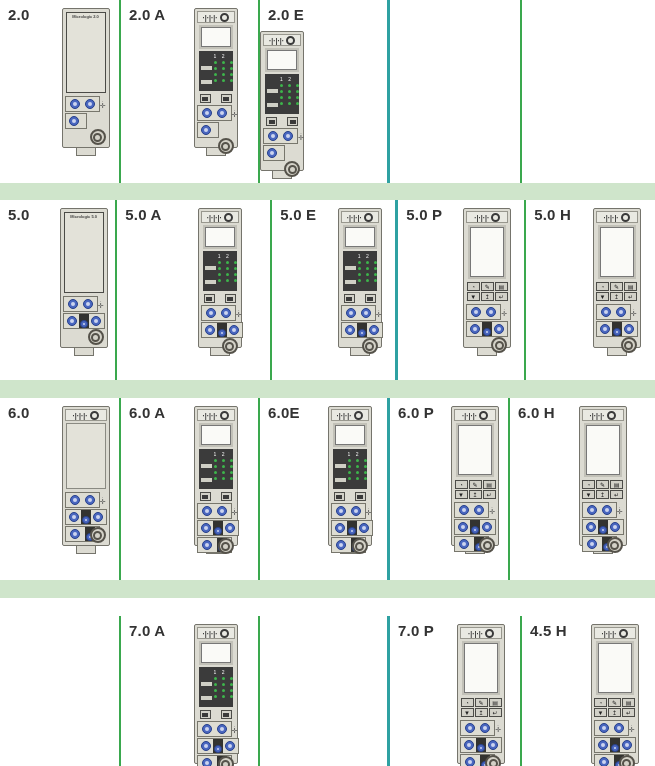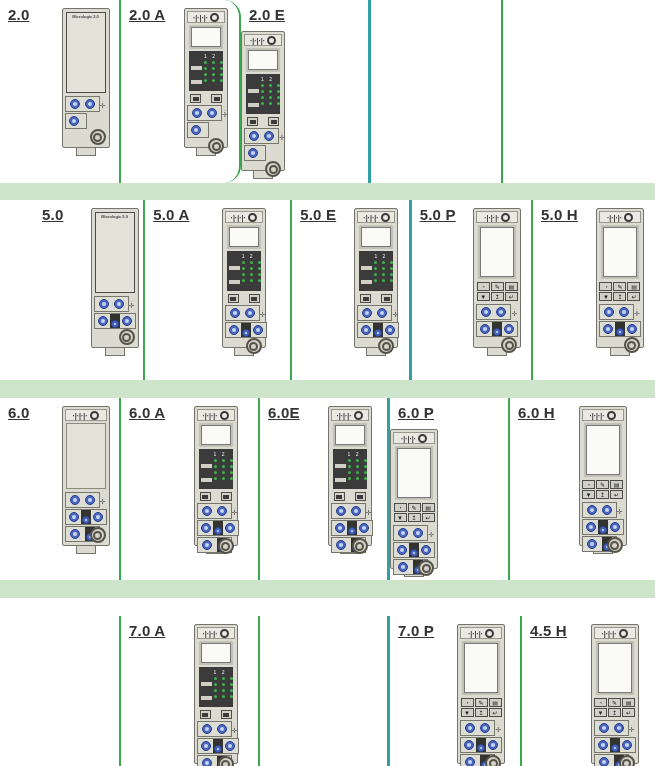--- a/index.html
+++ b/index.html
@@ -3,21 +3,21 @@
 <meta charset="utf-8">
 <style>
   html,body{margin:0;padding:0;background:#ffffff;}
   body{font-family:"Liberation Sans", sans-serif;}
   #selection-table{width:655px;height:766px;overflow:hidden;background:#fff;}
   .grid-row{display:flex;width:655px;}
   .cell{box-sizing:border-box;display:flex;align-items:flex-start;background:#fff;overflow:hidden;}
   .sep-green{border-right:2px solid var(--line_green);}
   .sep-teal{border-right:3px solid var(--line_teal);}
   .band{width:655px;background:var(--band);}
-  .cell-label{flex:0 0 auto;min-width:44px;padding:6px 0 0 8px;font-weight:bold;font-size:15px;color:var(--label_text);letter-spacing:0.2px;text-decoration:underline;}
+  .cell-label{flex:0 0 auto;min-width:44px;padding:6px 0 0 8px;font-weight:bold;font-size:15px;color:var(--label_text);letter-spacing:0.2px;}
   .device-wrap{flex:1;display:flex;justify-content:center;}
   .device-col{display:flex;flex-direction:column;align-items:center;margin-top:8px;}
   .device{width:44px;height:140px;background:var(--device_body);border:1px solid var(--device_border);border-radius:2px;display:flex;flex-direction:column;padding:2px;box-sizing:border-box;position:relative;}
   .device.base,.device.base-icon,.device.ph{width:48px;}
   .tab{width:18px;height:7px;background:var(--device_body);border:1px solid var(--device_border);border-top:none;}
   .icon-row{flex:0 0 10px;height:10px;display:flex;align-items:center;justify-content:center;gap:2px;background:#e9e9e2;border:1px solid #98978e;margin-bottom:1px;}
   .ports{font-size:7px;font-weight:bold;color:#333;line-height:1;}
   .circ{width:5px;height:5px;border:2px solid #3a3a3a;border-radius:50%;background:#e9e9e2;}
   .panel-tall{flex:1 1 auto;margin:1px 1px 2px;background:var(--panel_face);border:1px solid var(--panel_border);}
   .base-icon .panel-tall{border-color:#8a8a82;}
@@ -83,21 +83,21 @@
                     <span class="dial"></span>
                   </span>
                 </div>
                 <span class="test-btn"></span>
               </div>
             </div>
             <div class="tab"></div>
           </div>
         </div>
       </div>
-      <div class="cell sep-green" style="width: 120px; border-radius: 17px;">
+      <div class="cell sep-green" style="width: 139px;">
         <div class="cell-label">2.0 A</div>
         <div class="device-wrap">
           <div class="device-col">
             <div class="device ae">
               <div class="icon-row">
                 <span class="ports">·|·|·|·</span>
                 <span class="circ"></span>
               </div>
               <div class="lcd small">
                 <div class="lcd-inner"></div>
@@ -210,21 +210,21 @@
         <div class="cell-label"></div>
         <div class="device-wrap"></div>
       </div>
       <div class="cell" style="width: 133px;">
         <div class="cell-label"></div>
         <div class="device-wrap"></div>
       </div>
     </div>
     <div class="band" style="height: 17px;"></div>
     <div class="grid-row" style="height: 180px;">
-      <div class="cell sep-green" style="width: 121px; margin-left: 34px;">
+      <div class="cell sep-green" style="width: 121px;">
         <div class="cell-label">5.0</div>
         <div class="device-wrap">
           <div class="device-col">
             <div class="device base">
               <div class="panel-tall">
                 <div class="mini-text">Micrologic 5.0</div>
               </div>
               <div class="dials pad">
                 <div class="dial-row">
                   <span class="dial-box">
@@ -651,21 +651,21 @@
                     </span>
                   </span>
                 </div>
                 <span class="test-btn"></span>
               </div>
             </div>
             <div class="tab"></div>
           </div>
         </div>
       </div>
-      <div class="cell sep-green" style="width: 120px; flex-direction: column;">
+      <div class="cell sep-green" style="width: 120px;">
         <div class="cell-label">6.0 P</div>
         <div class="device-wrap">
           <div class="device-col">
             <div class="device ph">
               <div class="icon-row">
                 <span class="ports">·|·|·|·</span>
                 <span class="circ"></span>
               </div>
               <div class="lcd large">
                 <div class="lcd-inner"></div>

